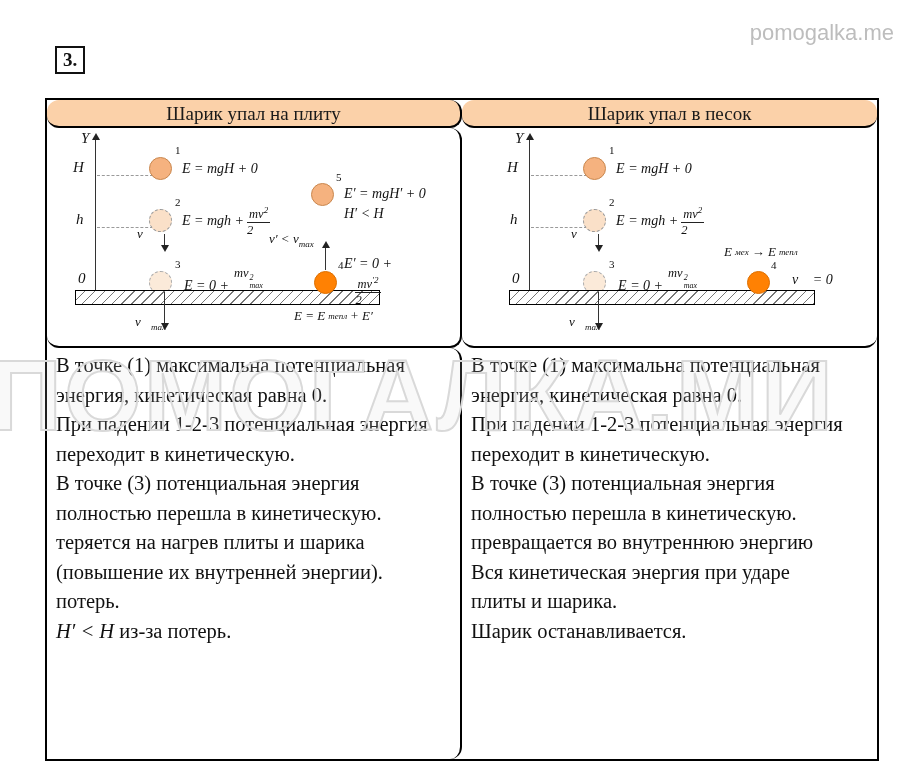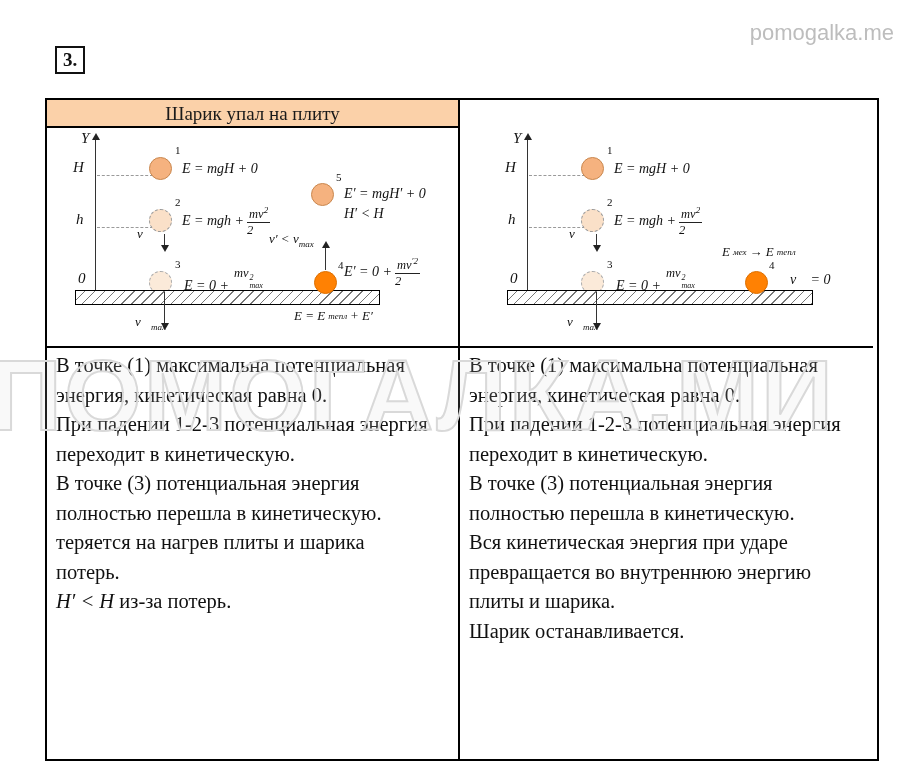--- a/index.html
+++ b/index.html
@@ -13,21 +13,21 @@
           font-family:"Liberation Sans",sans-serif;font-weight:bold;font-size:100px;
           letter-spacing:2px;color:rgba(215,215,215,0.15);
           -webkit-text-stroke:2px var(--outline_gray);z-index:9;pointer-events:none;}
 
   .numbox{position:absolute;left:55px;top:26px;border:2px solid #111;padding:0 6px;
           font-size:19px;font-weight:bold;line-height:24px;background:#fff;}
 
   
   .tbl{position:absolute;left:45px;top:78px;width:830px;border:2px solid #000;background:#fff;}
   .row{display:flex;}
-  .cell{width:413px;box-sizing:border-box;}
+  .cell{width:456px;box-sizing:border-box;border-radius:12px;}
   .cell.first{border-right:2px solid #000;}
   .hrow .cell{height:28px;background:var(--header_bg);border-bottom:2px solid #000;
               text-align:center;font-size:19px;line-height:27px;color:#1a1a1a;}
   .drow .cell{height:220px;border-bottom:2px solid #000;position:relative;overflow:hidden;}
   .trow .cell{height:411px;padding:3px 4px 0 9px;font-size:20.5px;}
   .tline{height:29.55px;line-height:29.55px;white-space:nowrap;}
   .mi{font-style:italic;}
   .msub{font-style:italic;font-size:13px;}
   .vline{position:absolute;width:1px;background:#333;}
   .dash{position:absolute;border-top:1px dashed #9a9a9a;height:0;}
@@ -63,20 +63,21 @@
 
   <div class="wm-site">pomogalka.me</div>
   <div class="wm-big">ПОМОГАЛКА.МИ</div>
 
   <div class="numbox">3.</div>
 
   <div class="tbl">
 
     <div class="row hrow">
       <div class="cell first">Шарик упал на плиту</div>
+      <div class="cell">Шарик упал в песок</div>
     </div>
 
     <div class="row drow">
 
       <div class="cell first">
         <div class="vline" style="left:48px;top:12px;height:150px;"></div>
         <div class="ah-up" style="left:45px;top:5px;"></div>
         <div class="axis-label" style="left:34px;top:2px;">Y</div>
 
         <div class="axis-label" style="left:26px;top:31px;">H</div>
@@ -132,21 +133,21 @@
           <span>v⃗</span><sub>max</sub>
         </div>
 
         <div class="vlab" style="left:222px;top:103px;">
           <span>v′ &lt; v</span><sub>max</sub>
         </div>
         <div class="vline" style="left:278px;top:119px;height:23px;"></div>
         <div class="ah-up" style="left:275px;top:113px;"></div>
         <div class="ball bright" style="left:267px;top:143px;"></div>
         <div class="pnum" style="left:291px;top:131px;">4</div>
-        <div class="formula" style="left:297px;top:128px;">
+        <div class="formula" style="left:297px;top:128px;flex-direction:column;">
           <span>E′ = 0 +</span>
           <span class="frac">
             <span class="num"><span>mv</span><sup class="fsup">′2</sup></span>
             <span class="den">2</span>
           </span>
         </div>
         <div class="formula smallf" style="left:247px;top:180px;">
           <span>E = E</span>
             <sub>тепл</sub>
             <span> + E′</span>
@@ -219,33 +220,34 @@
     <div class="row trow">
 
       <div class="cell first">
         <div class="tline">В точке (1) максимальна потенциальная</div>
         <div class="tline">энергия, кинетическая равна 0.</div>
         <div class="tline">При падении 1-2-3 потенциальная энергия</div>
         <div class="tline">переходит в кинетическую.</div>
         <div class="tline">В точке (3) потенциальная энергия</div>
         <div class="tline">полностью перешла в кинетическую.</div>
         <div class="tline">теряется на нагрев плиты и шарика</div>
+        <div class="tline">(повышение их внутренней энергии).</div>
         <div class="tline">потерь.</div>
         <div class="tline">
           <span class="mi">H′ &lt; H</span><span> из-за потерь.</span>
         </div>
       </div>
 
       <div class="cell">
         <div class="tline">В точке (1) максимальна потенциальная</div>
         <div class="tline">энергия, кинетическая равна 0.</div>
         <div class="tline">При падении 1-2-3 потенциальная энергия</div>
         <div class="tline">переходит в кинетическую.</div>
         <div class="tline">В точке (3) потенциальная энергия</div>
         <div class="tline">полностью перешла в кинетическую.</div>
+        <div class="tline">превращается во внутреннюю энергию</div>
         <div class="tline">Вся кинетическая энергия при ударе</div>
-        <div class="tline">превращается во внутреннюю энергию</div>
         <div class="tline">плиты и шарика.</div>
         <div class="tline">Шарик останавливается.</div>
       </div>
     </div>
   </div>
 </div>
 
 </body></html>

